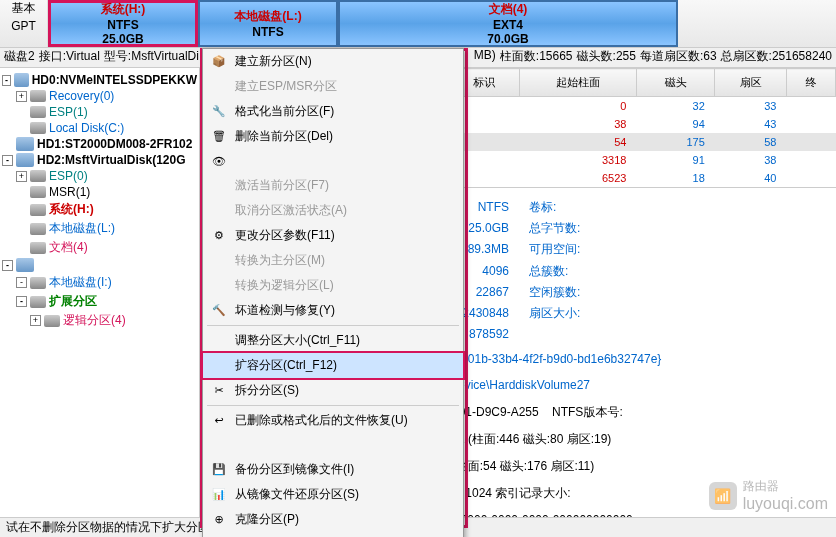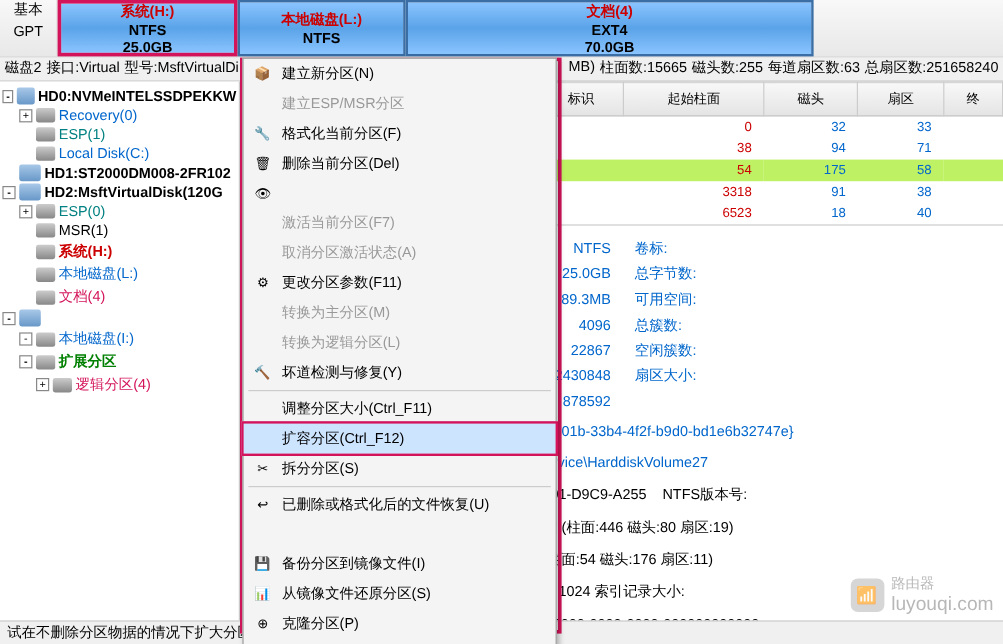--- a/index.html
+++ b/index.html
@@ -28,21 +28,21 @@
 .menu{position:absolute;left:202px;top:48px;width:262px;background:#f4f4f4;border:1px solid #999;box-shadow:2px 2px 5px rgba(0,0,0,.3);z-index:100}
 .menu-item{display:flex;align-items:center;gap:8px;padding:4px 8px;cursor:pointer}
 .menu-item.dis{color:#999}
 .menu-item.hl{background:#cde4ff;border:2px solid #d4145a;margin:-2px}
 .menu-ico{width:16px;height:16px;display:inline-flex;align-items:center;justify-content:center;font-size:11px}
 .menu-sep{height:1px;background:#ccc;margin:2px 4px}
 .right{flex:1;display:flex;flex-direction:column}
 .tbl{border-collapse:collapse;width:100%}
 .tbl th{background:linear-gradient(#f8f8f8,#e4e4e4);border:1px solid #ccc;padding:6px 6px;font-weight:normal;font-size:11px}
 .tbl td{padding:3px 10px;text-align:center;font-size:11px}
-.tbl tr.sel{background:#bef264}
+.tbl tr.sel{background:#e5e5e5}
 .tbl .r{color:#c00;text-align:right}
 .tbl .b{color:#0066cc;text-align:right}
 .detail{padding:10px 20px;border-top:1px solid #ccc;font-size:11px;line-height:1.6}
 .detail-grid{display:grid;grid-template-columns:auto auto;gap:2px 20px;justify-content:center}
 .detail .lbl{color:#0066cc;text-align:right}
 .detail .val{color:#0066cc;text-align:left}
 .detail .path{color:#0066cc;text-align:center;margin-top:6px}
 .detail .sn{text-align:center;margin-top:8px}
 .status{position:absolute;bottom:0;left:0;right:0;height:20px;background:#f0f0f0;border-top:1px solid #ccc;display:flex;align-items:center;padding:0 6px;font-size:11px}
 .wm{position:absolute;right:8px;bottom:24px;opacity:.6;display:flex;align-items:center;gap:6px;color:#888}
@@ -186,21 +186,21 @@
             <td class="b">32</td>
             <td class="b">33</td>
             <td></td>
           </tr>
           <tr>
             <td>1</td>
             <td>MSR</td>
             <td></td>
             <td class="r">38</td>
             <td class="b">94</td>
-            <td class="b">71</td>
+            <td class="b">43</td>
             <td></td>
           </tr>
           <tr class="sel">
             <td>2</td>
             <td>NTFS</td>
             <td></td>
             <td class="r">54</td>
             <td class="b">175</td>
             <td class="b">58</td>
             <td></td>

